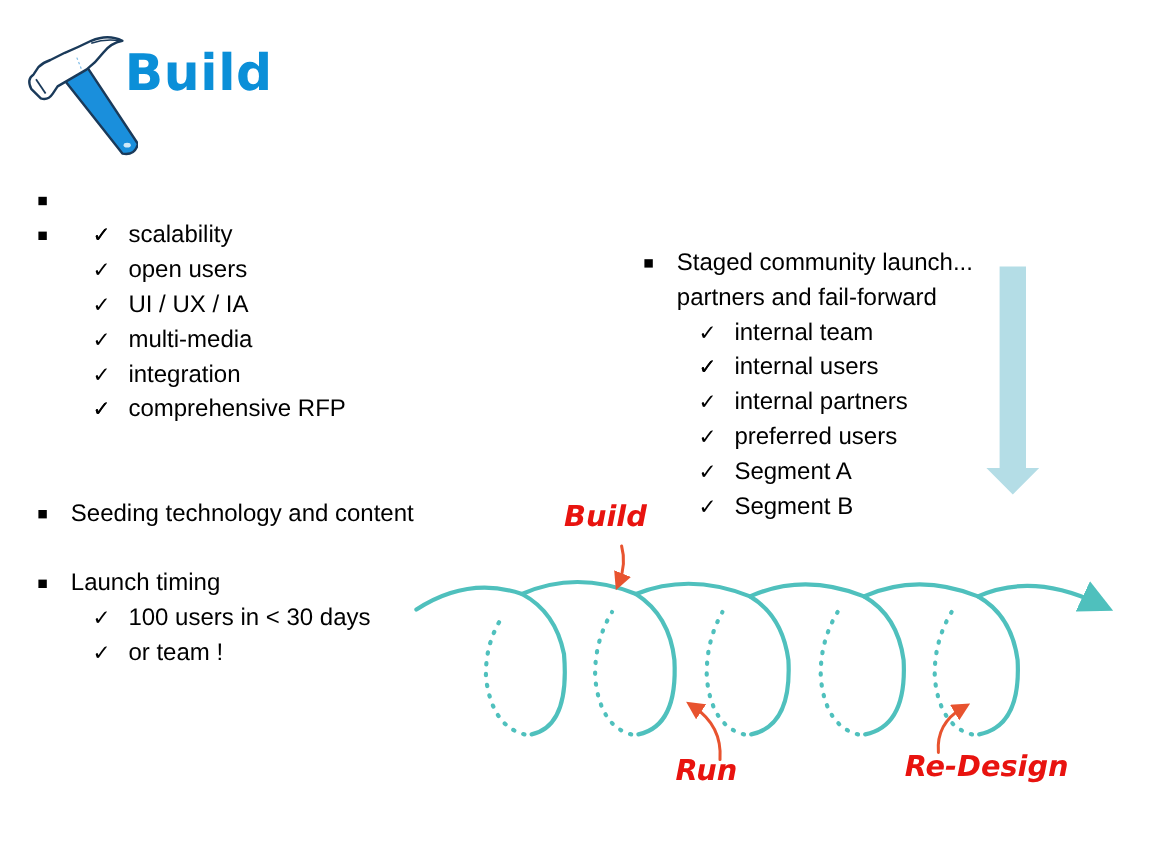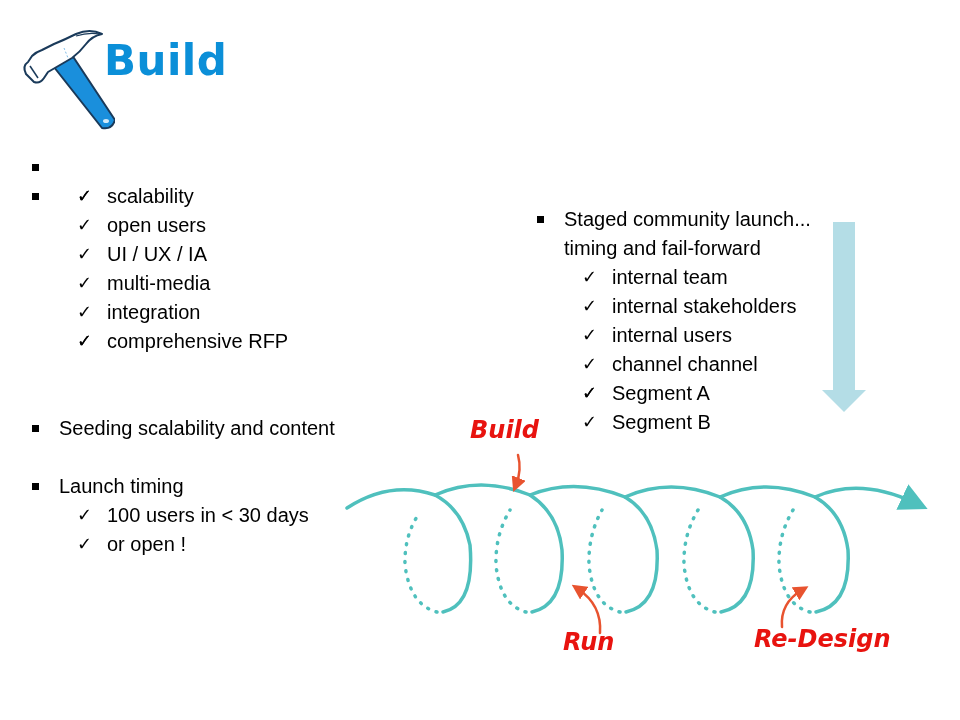--- a/index.html
+++ b/index.html
@@ -66,43 +66,43 @@
     <div class="check"><span class="ck">✓</span><span>open users</span></div>
     <div class="check"><span class="ck">✓</span><span>UI / UX / IA</span></div>
     <div class="check"><span class="ck">✓</span><span>multi-media</span></div>
     <div class="check"><span class="ck">✓</span><span>integration</span></div>
     <div class="check"><span class="ck">✓</span></div>
     <div class="check"><span class="ck">✓</span><span>comprehensive RFP</span></div>
     <div class="gap-big"></div>
 
     <div class="bullet">
       <span class="sq"></span>
-      <span>Seeding scalability and content</span>
+      <span>Seeding technology and content</span>
     </div>
     <div class="gap"></div>
 
     <div class="bullet">
       <span class="sq"></span>
       <span>Launch timing</span>
     </div>
     <div class="check"><span class="ck">✓</span><span>100 users in &lt; 30 days</span></div>
-    <div class="check"><span class="ck">✓</span><span>or open !</span></div>
+    <div class="check"><span class="ck">✓</span><span>or team !</span></div>
   </div>
 
   <div class="col col-right">
     <div class="bullet">
       <span class="sq"></span>
       <span>Staged community launch...</span><br>
-      <span>timing and fail-forward</span>
+      <span>partners and fail-forward</span>
     </div>
     <div class="check"><span class="ck">✓</span><span>internal team</span></div>
-    <div class="check"><span class="ck">✓</span><span>internal stakeholders</span></div>
+    <div class="check"><span class="ck">✓</span></div>
     <div class="check"><span class="ck">✓</span><span>internal users</span></div>
-    <div class="check"><span class="ck">✓</span><span>channel channel</span></div>
-    <div class="check"><span class="ck">✓</span></div>
+    <div class="check"><span class="ck">✓</span><span>internal partners</span></div>
+    <div class="check"><span class="ck">✓</span><span>preferred users</span></div>
     <div class="check"><span class="ck">✓</span><span>Segment A</span></div>
     <div class="check"><span class="ck">✓</span><span>Segment B</span></div>
   </div>
 
   <div class="arrow">
     <svg width="50" height="195" viewBox="0 0 50 195">
       <path d="M13 2 L35 2 L35 170 L46 170 L24 192 L2 170 L13 170 Z" fill="#b4dde6"></path>
     </svg>
   </div>
 

